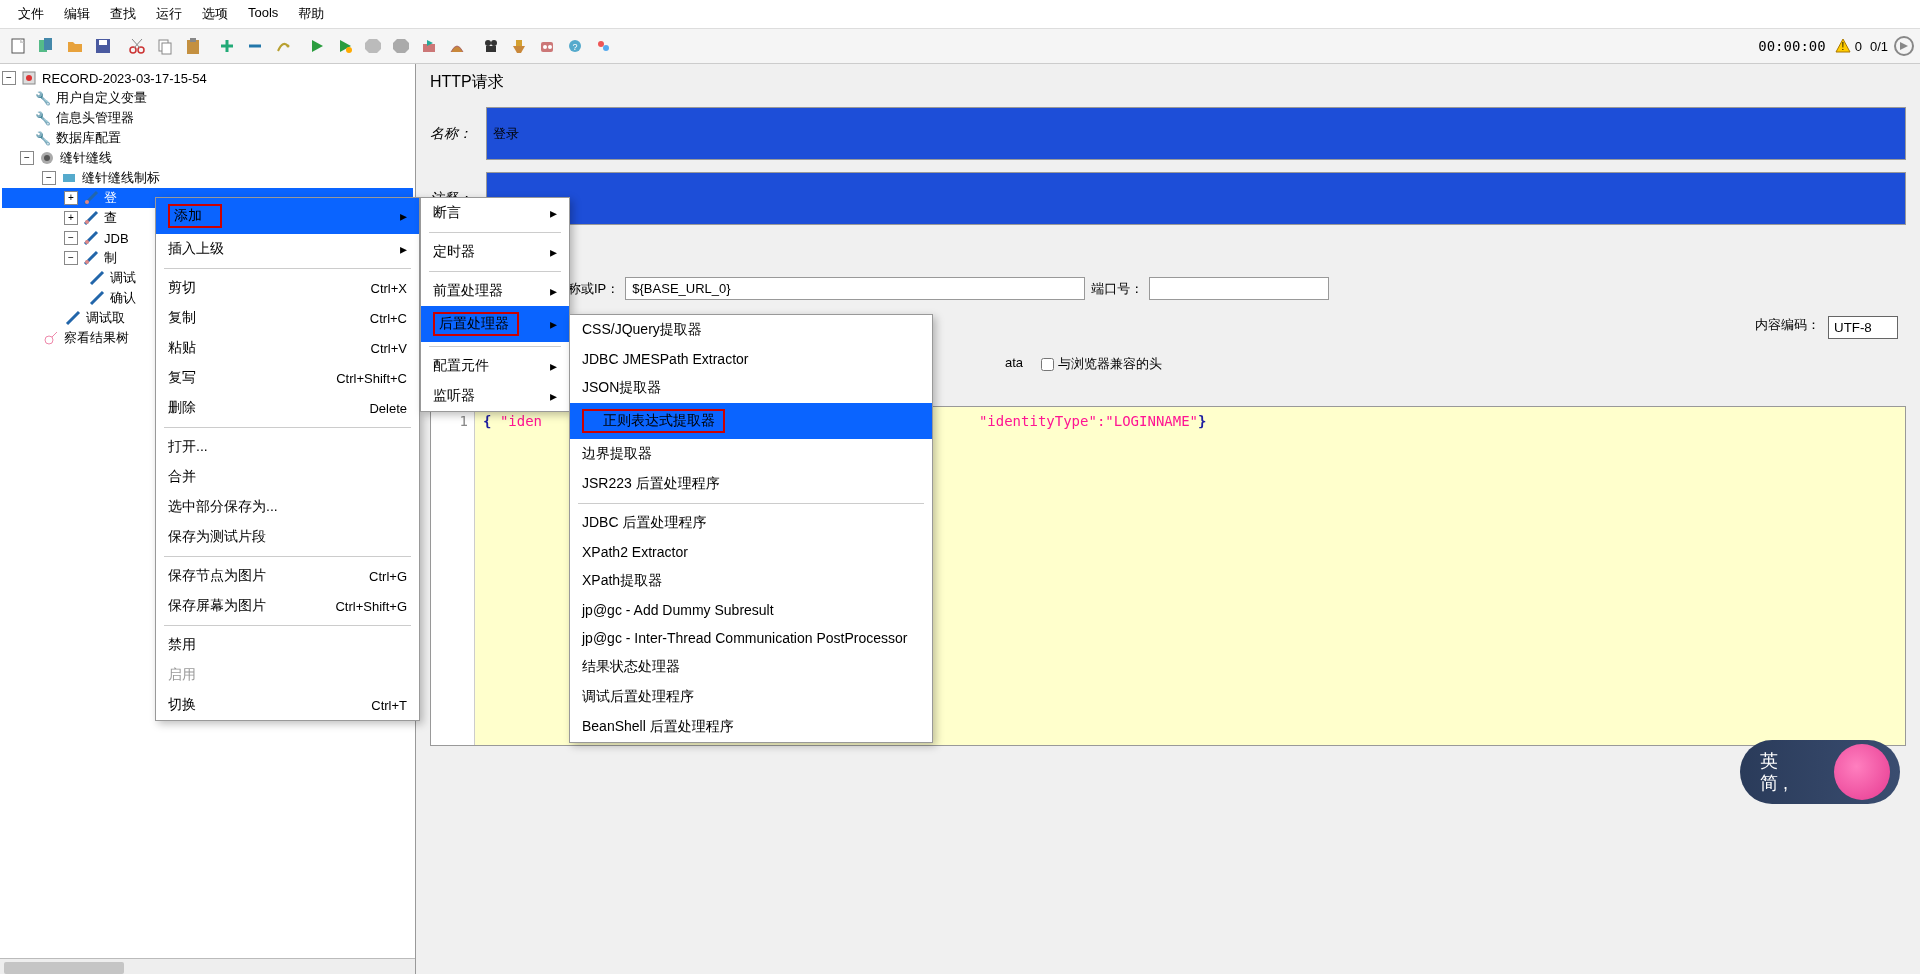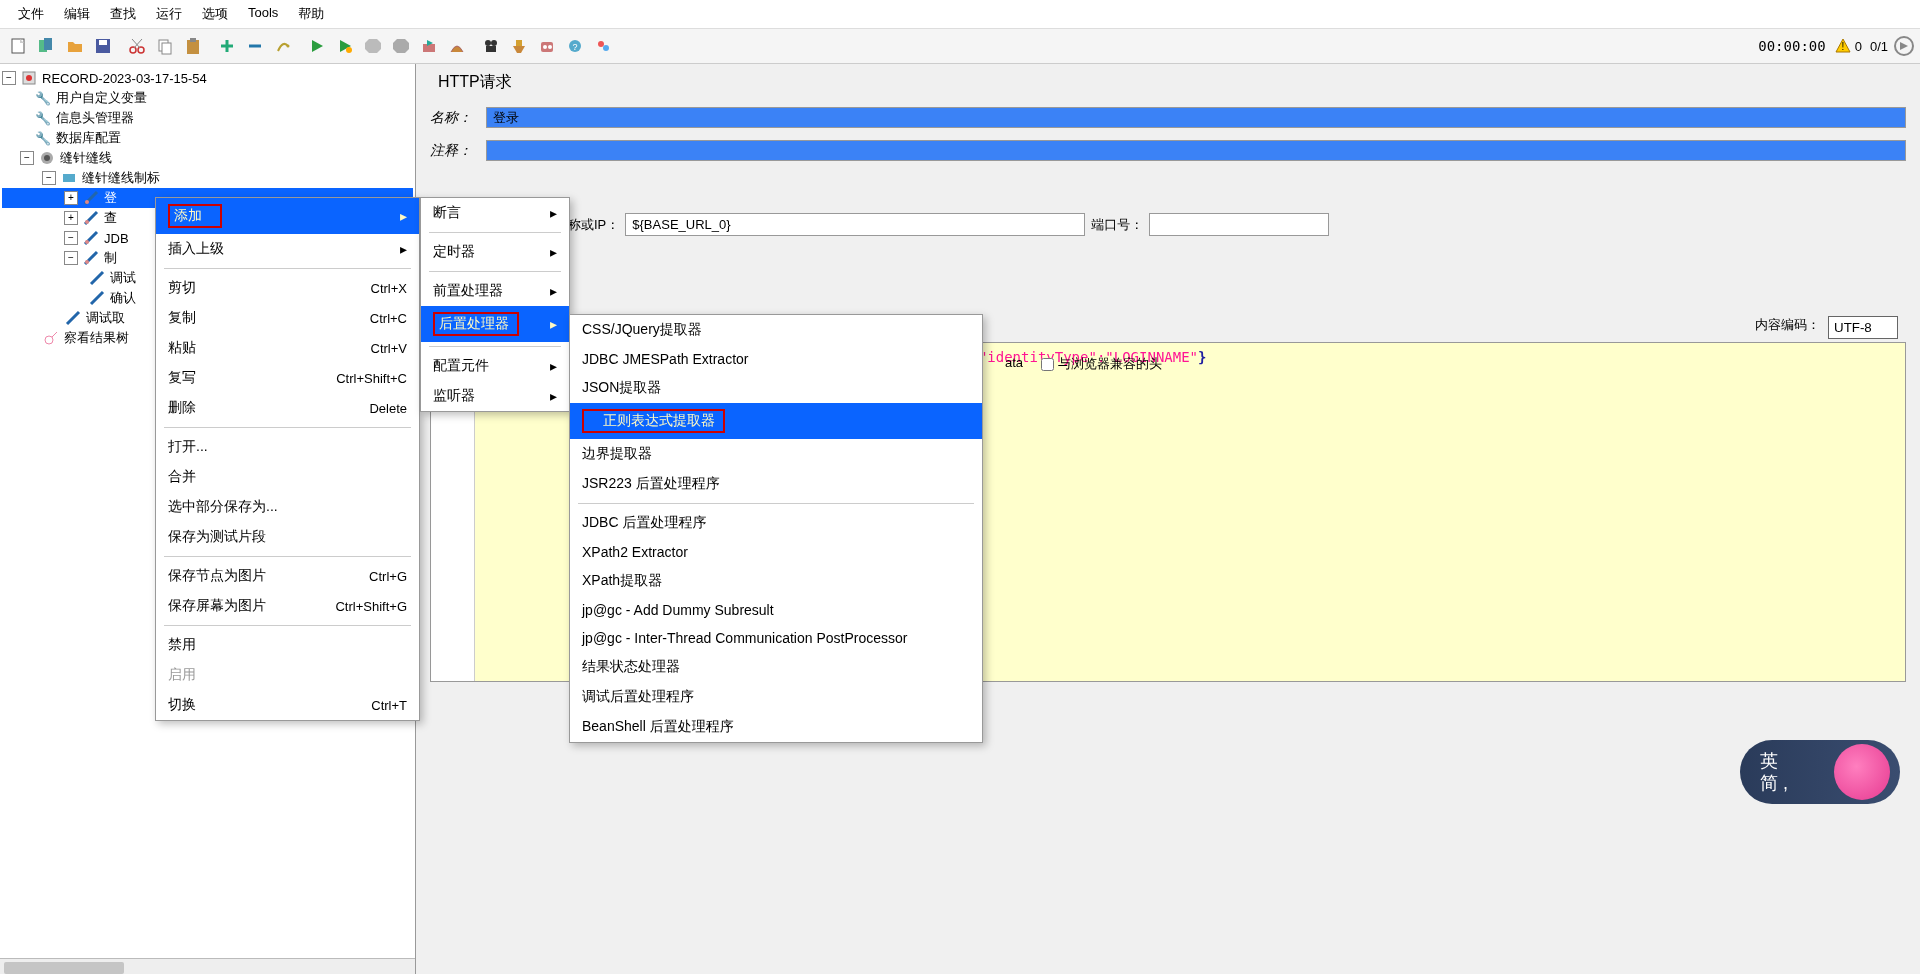--- a/index.html
+++ b/index.html
@@ -20,54 +20,54 @@
 
 .main { display: flex; height: calc(100vh - 62px); }
 .tree-panel { width: 416px; border-right: 1px solid #999; position: relative; overflow: hidden; }
 .tree-inner { padding: 4px 2px; font-size: 13px; }
 .tree-row { display: flex; align-items: center; height: 20px; white-space: nowrap; }
 .tree-row.sel { background: #0a64ff; color: #fff; }
 .tree-toggle { width: 14px; height: 14px; border: 1px solid #888; font-size: 10px; text-align: center; line-height: 12px; margin-right: 4px; cursor: pointer; background:#fff; color:#000; }
 .tree-icon { width: 18px; height: 18px; margin-right: 4px; display:inline-flex; align-items:center; justify-content:center;}
 
 .content-panel { flex: 1; display: flex; flex-direction: column; background: #f0f0f0; }
-.panel-header { padding: 8px 22px; font-size: 16px; background: #f0f0f0; }
+.panel-header { padding: 8px 14px; font-size: 16px; background: #f0f0f0; }
 .form-row { display: flex; align-items: center; padding: 6px 14px; }
 .form-label { width: 56px; font-size: 14px; font-style: italic; }
-.form-input { flex: 1; border: 1px solid #999; padding: 2px 6px; font-size: 13px; background: #3b82f6; }
+.form-input { flex: 1; border: 1px solid #999; padding: 18px 6px; font-size: 13px; background: #1d4ed8; }
 
 .server-row { display:flex; align-items:center; padding: 6px 14px; gap: 6px; }
 .server-input { border:1px solid #999; padding:3px 6px; background:#fff; font-size:13px; }
 
 .check-row { position: absolute; left: 1005px; top: 355px; display: flex; font-size: 13px; }
 .check-row label { display:flex; align-items:center; margin-right:3px; }
 .check-row input { margin-right:4px; }
 
 .encode-row { position:absolute; right: 22px; top: 316px; display:flex; font-size:13px; }
 .encode-row input { width:70px; border:1px solid #666; padding:3px 5px; margin-left:8px; }
 
 .code-area { margin: 8px 14px; border: 1px solid #999; background: #ffffcc; height: 340px; font-family: Consolas, monospace; font-size: 14px; display:flex; }
 .gutter { width: 44px; background:#fff; border-right:1px solid #ccc; text-align:right; padding: 6px 6px 0 0; color:#888; }
 .code-line { padding: 6px 8px; }
 .ident-frag { color: #FF1493; }
 .brace { color: #1e1ea0; font-weight:bold; }
 
 
 .ctx { position: absolute; background: #fff; border: 1px solid #999; box-shadow: 3px 3px 8px rgba(0,0,0,0.25); z-index: 100; font-size:14px; }
 .ctx-item { display:flex; align-items:center; justify-content:space-between; padding: 6px 12px; cursor:pointer; min-height:26px; }
-.ctx-item:hover, .ctx-item.active { background: #0a64ff; color:#fef9c3; }
+.ctx-item:hover, .ctx-item.active { background: #0a64ff; color:#000000; }
 .ctx-item.disabled { color:#999; }
 .ctx-sep { height:1px; background:#ccc; margin:4px 8px; }
 .ctx-right { margin-left: 30px; color:inherit; font-size:13px; }
 .ctx-arrow { margin-left: 20px; }
 .redbox { border: 2px solid #cc0000; }
 
 #ctx1 { left: 155px; top: 197px; width: 265px; }
 #ctx2 { left: 420px; top: 197px; width: 150px; }
-#ctx3 { left: 569px; top: 314px; width: 414px; }
+#ctx3 { left: 569px; top: 314px; width: 364px; }
 
 
 .float-badge { position:absolute; right:20px; bottom: 170px; width: 160px; height: 64px; border-radius: 32px; background: linear-gradient(90deg, #2a3b5a, #3a4d70); display:flex; align-items:center; padding:6px; }
 .float-badge .txt { color:#fff; font-size:18px; line-height:22px; margin-left:14px; }
 .float-badge .flower { width:56px; height:56px; background: radial-gradient(circle at 40% 40%, #ff7fbf, #e63990); border-radius:50%; margin-left:auto; margin-right:4px; }
 
 .hscroll { position:absolute; left:0; right:0; bottom:0; height:18px; background:#eee; border-top:1px solid #bbb;}
 .hscroll .thumb { position:absolute; left:4px; top:3px; height:12px; width:120px; background:#c5c5c5; border-radius:2px; }
 </style>
 </head>

